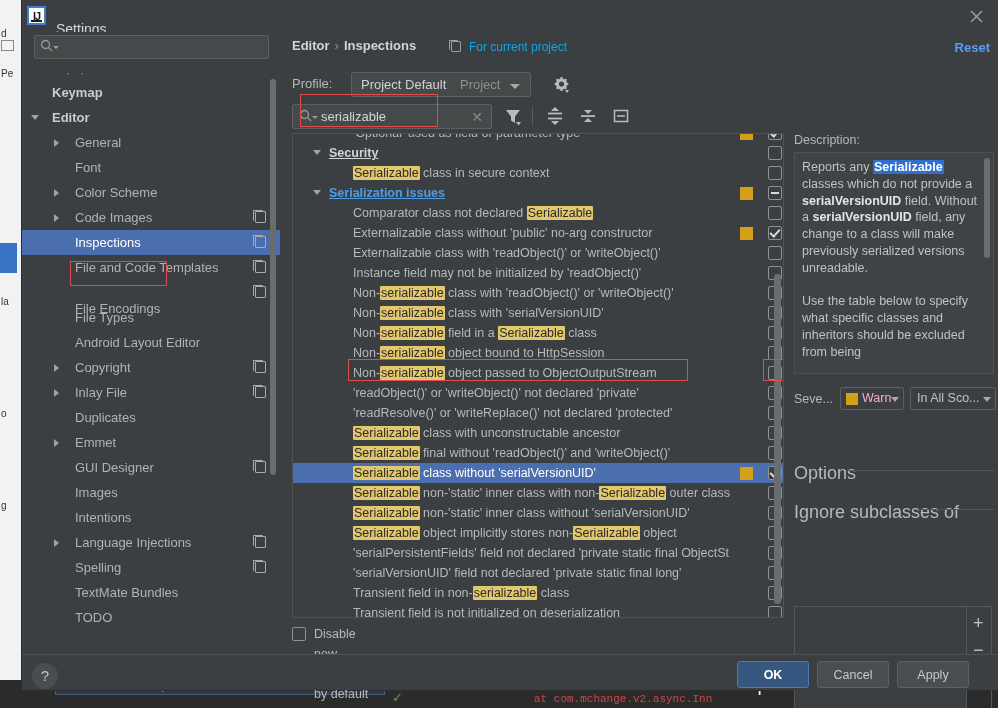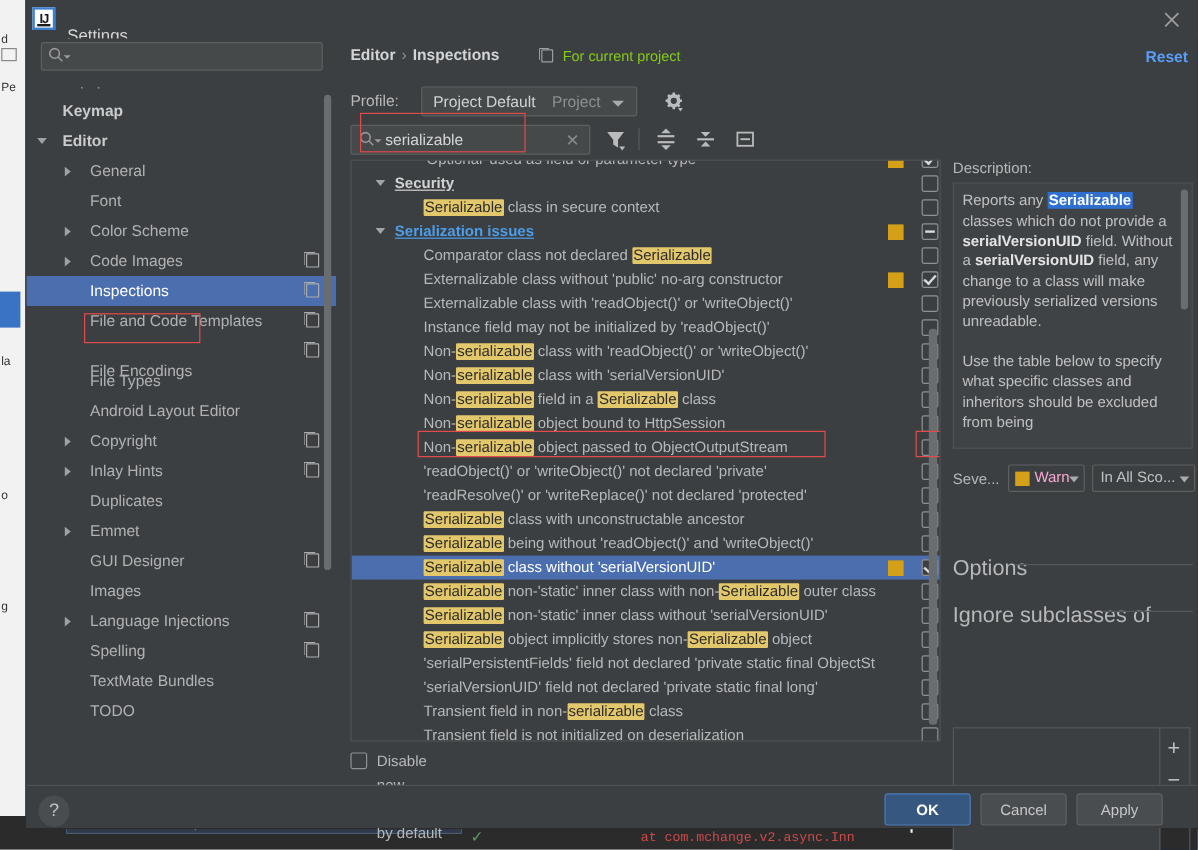--- a/index.html
+++ b/index.html
@@ -130,21 +130,21 @@
   }
 
   
   #vsplit { position: absolute; left: 258px; top: 32px; width: 4px; height: 622px; background: #3c3f41; }
 
   
   #main { position: absolute; left: 262px; top: 32px; width: 714px; height: 622px; }
 
   #breadcrumb { position: absolute; left: 8px; top: 6px; font-size: 13px; font-weight: bold; color: #d2d4d6; }
   #breadcrumb .sep { color: #8d8f91; font-weight: normal; margin: 0 5px; }
-  #scope-note { position: absolute; left: 185px; top: 8px; font-size: 12px; color: #84cc16; }
+  #scope-note { position: absolute; left: 185px; top: 8px; font-size: 12px; color: #0ea5e9; }
   #scope-note .ico {
     position: absolute; left: -18px; top: 1px; width: 10px; height: 11px;
     border: 1px solid #9b9d9f; border-radius: 1px;
   }
   #scope-note .ico::after {
     content:""; position:absolute; left:-3px; top:-2px; width:8px; height:9px;
     border:1px solid #9b9d9f; border-right:none; border-bottom:none; border-radius:1px;
   }
   #reset-link { position: absolute; right: 8px; top: 8px; font-size: 13px; font-weight: bold; color: #589df6; cursor: pointer; }
 
@@ -396,36 +396,39 @@
           <div class="tnode">
             <span class="lbl" style="left: 53px;">Android Layout Editor</span>
           </div>
           <div class="tnode">
             <span class="arrow" style="left: 32px;"></span>
             <span class="lbl" style="left: 53px;">Copyright</span>
             <span class="copyico"></span>
           </div>
           <div class="tnode">
             <span class="arrow" style="left: 32px;"></span>
-            <span class="lbl" style="left: 53px;">Inlay Hints</span>
+            <span class="lbl" style="left: 53px;">Inlay File</span>
             <span class="copyico"></span>
           </div>
           <div class="tnode">
             <span class="lbl" style="left: 53px;">Duplicates</span>
           </div>
           <div class="tnode">
             <span class="arrow" style="left: 32px;"></span>
             <span class="lbl" style="left: 53px;">Emmet</span>
           </div>
           <div class="tnode">
             <span class="lbl" style="left: 53px;">GUI Designer</span>
             <span class="copyico"></span>
           </div>
           <div class="tnode">
             <span class="lbl" style="left: 53px;">Images</span>
+          </div>
+          <div class="tnode">
+            <span class="lbl" style="left: 53px;">Intentions</span>
           </div>
           <div class="tnode">
             <span class="arrow" style="left: 32px;"></span>
             <span class="lbl" style="left: 53px;">Language Injections</span>
             <span class="copyico"></span>
           </div>
           <div class="tnode">
             <span class="lbl" style="left: 53px;">Spelling</span>
             <span class="copyico"></span>
           </div>
@@ -588,21 +591,21 @@
           </div>
           <div class="irow">
             <span class="lbl"><span>'readResolve()' or 'writeReplace()' not declared 'protected'</span></span>
             <span class="ckbox"></span>
           </div>
           <div class="irow">
             <span class="lbl"><span class="hl">Serializable</span><span> class with unconstructable ancestor</span></span>
             <span class="ckbox"></span>
           </div>
           <div class="irow">
-            <span class="lbl"><span class="hl">Serializable</span><span> being without 'readObject()' and 'writeObject()'</span></span>
+            <span class="lbl"><span class="hl">Serializable</span><span> final without 'readObject()' and 'writeObject()'</span></span>
             <span class="ckbox"></span>
           </div>
           <div class="irow sel">
             <span class="lbl"><span class="hl">Serializable</span><span> class without 'serialVersionUID'</span></span>
             <span class="sevbox"></span>
             <span class="ckbox checked"></span>
           </div>
           <div class="irow">
             <span class="lbl"><span class="hl">Serializable</span><span> non-'static' inner class with non-</span><span class="hl">Serializable</span><span> outer class</span></span>
             <span class="ckbox"></span>

